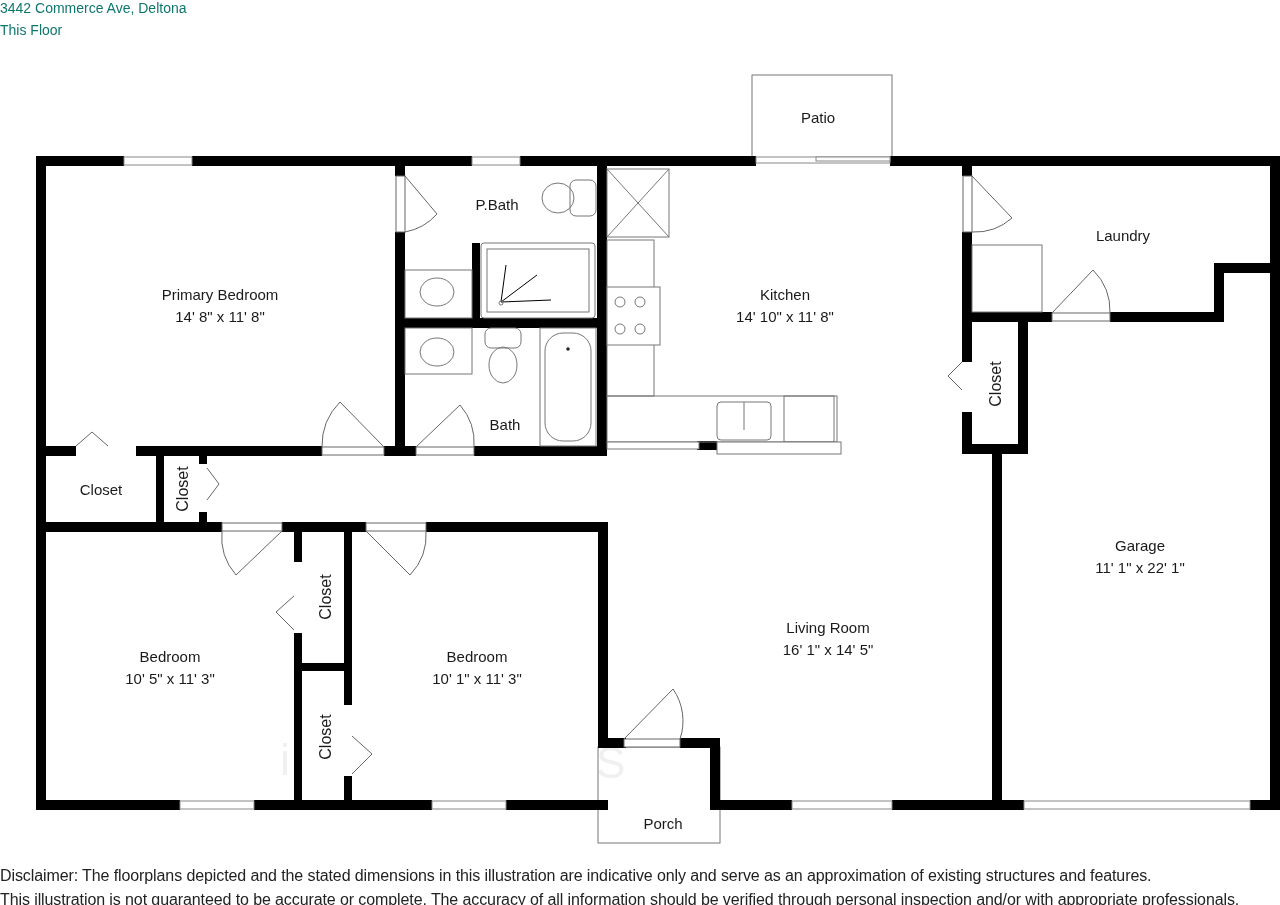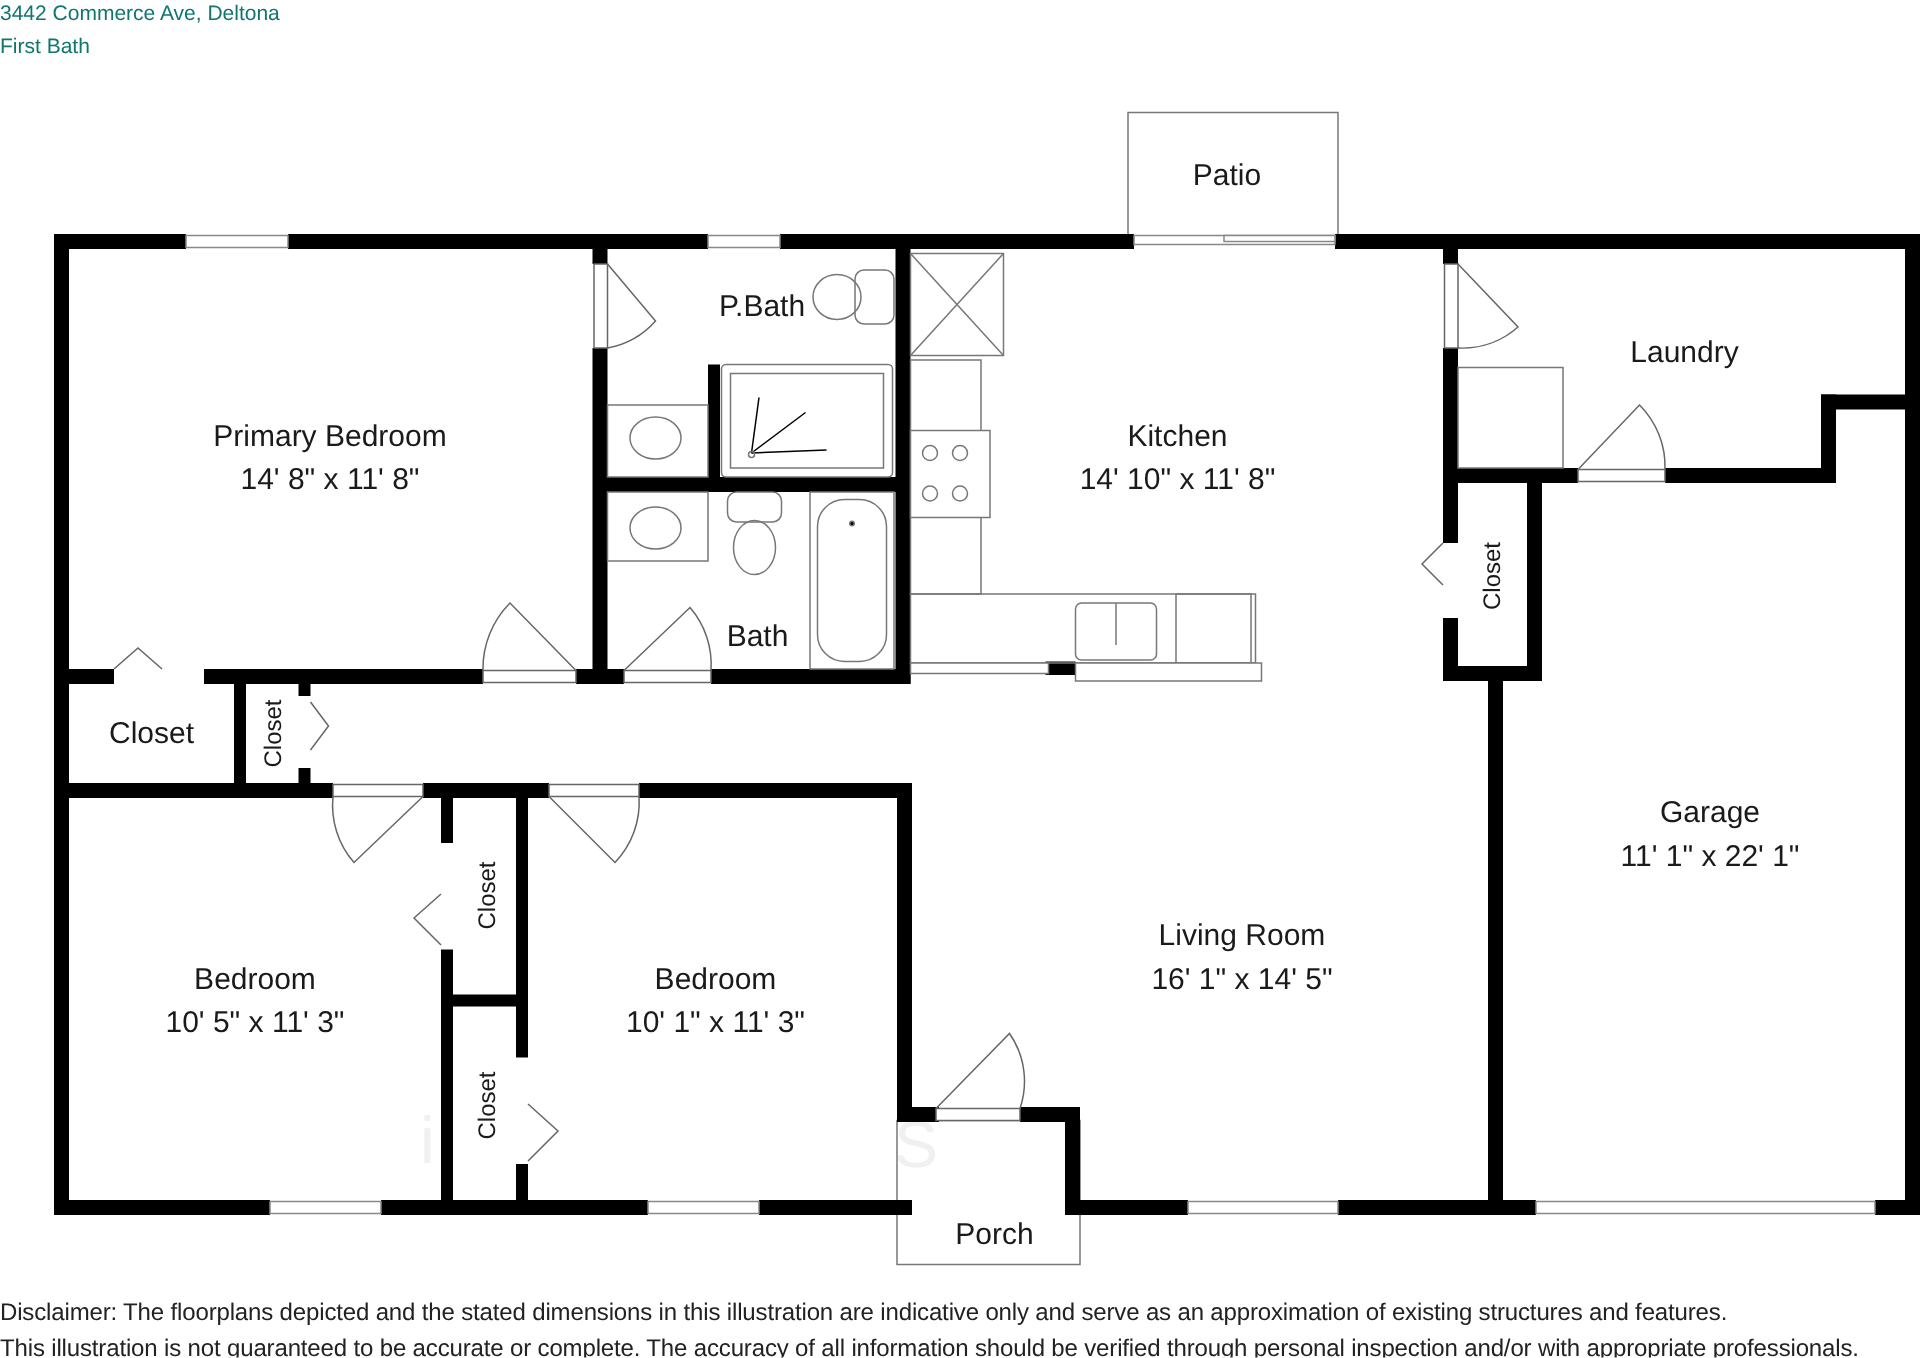--- a/index.html
+++ b/index.html
@@ -1,32 +1,32 @@
 <!DOCTYPE html>
 <html><head>
 <meta charset="utf-8">
 <style>
   html, body { margin: 0; padding: 0; background: #ffffff; }
   body { width: 1280px; height: 905px; position: relative; overflow: hidden;
          font-family: "Liberation Sans", sans-serif; color: #1a1a1a; }
   .hdr { position: absolute; left: 0; font-size: 14px; color: #0f766e; white-space: nowrap; }
   .plan { position: absolute; left: 0; top: 0; width: 1280px; height: 905px; }
-  .lbl { position: absolute; font-size: 20px; color: #1a1a1a; text-align: center;
+  .lbl { position: absolute; font-size: 15px; color: #1a1a1a; text-align: center;
          white-space: nowrap; transform: translate(-50%, -50%); line-height: 1.45; }
   .lbl .dim { display: block; }
   .vlbl { position: absolute; font-size: 16px; color: #1a1a1a; white-space: nowrap;
           transform: translate(-50%, -50%) rotate(-90deg); }
   .disc { position: absolute; left: 0; font-size: 16px; color: #222; white-space: nowrap;
           letter-spacing: -0.1px; }
 </style>
 </head>
 <body>
 
 <div class="hdr" style="top:0px;">3442 Commerce Ave, Deltona</div>
-<div class="hdr" style="top:22px;">First Bath</div>
+<div class="hdr" style="top:22px;">This Floor</div>
 
 <svg class="plan" viewBox="0 0 1280 905" xmlns="http://www.w3.org/2000/svg">
 
   <g fill="#f0f0f0" font-family="Liberation Sans, sans-serif" font-size="44">
     <text x="280" y="775">i</text>
     <text x="596" y="778">S</text>
   </g>
 
   <g fill="none" stroke="#777" stroke-width="1">
     <rect x="752" y="75" width="140" height="85"></rect>
@@ -194,21 +194,21 @@
   </g>
 
   <g fill="none" stroke="#777" stroke-width="1">
     <rect x="972" y="245" width="70" height="67"></rect>
   </g>
 </svg>
 
 <div class="lbl" style="left:818px; top:118px;">
   <span>Patio</span>
 </div>
-<div class="lbl" style="left:497px; top:205px;margin-left:11px;">
+<div class="lbl" style="left:497px; top:205px;">
   <span>P.Bath</span>
 </div>
 <div class="lbl" style="left:220px; top:306px;">
   <span class="dim">Primary Bedroom</span>
   <span class="dim">14' 8" x 11' 8"</span>
 </div>
 <div class="lbl" style="left:785px; top:306px;">
   <span class="dim">Kitchen</span>
   <span class="dim">14' 10" x 11' 8"</span>
 </div>

